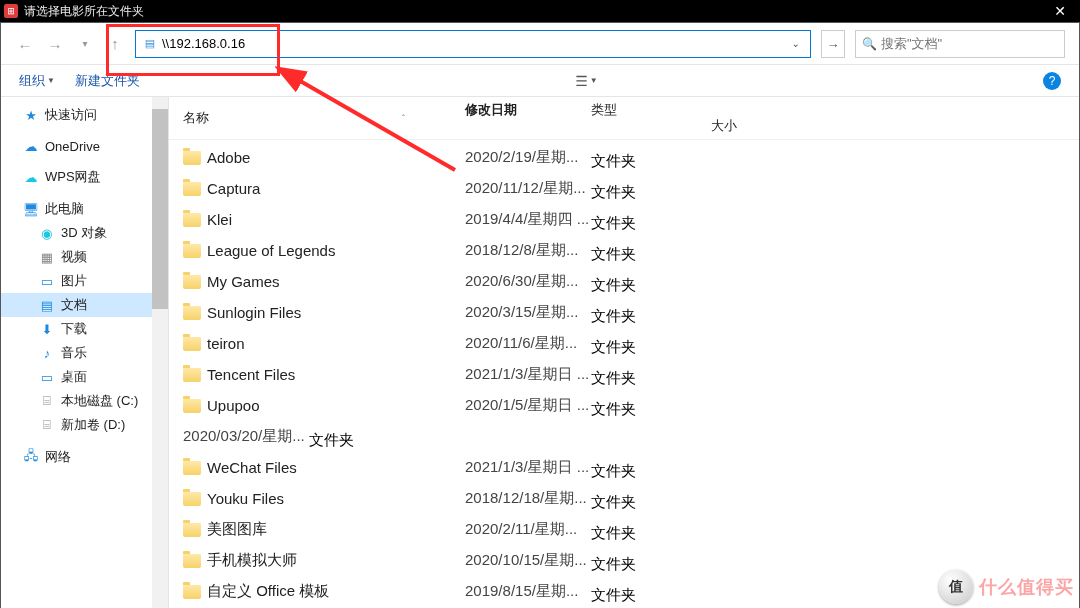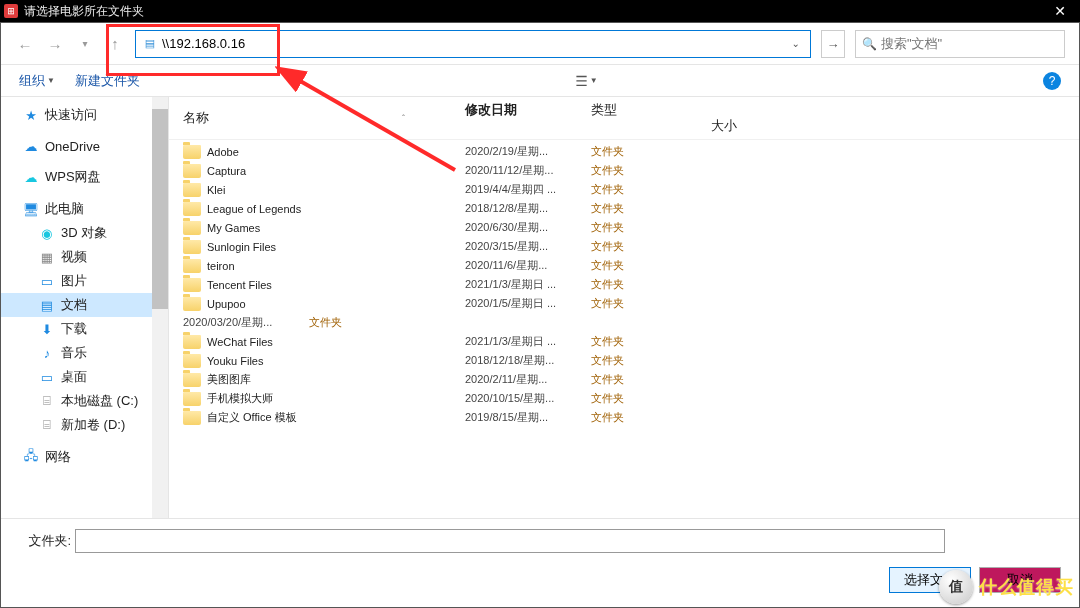--- a/index.html
+++ b/index.html
@@ -38,42 +38,42 @@
   .sidebar-scroll { position: absolute; right: 0; top: 0; bottom: 0; width: 16px; background: #f1f1f1; }
   .sidebar-thumb { position: absolute; right: 0; top: 12px; width: 16px; height: 200px; background: #c2c2c2; }
   .main { flex: 1; display: flex; flex-direction: column; overflow: hidden; }
   .colheads { display: flex; padding: 4px 0 4px 14px; font-size: 13px; color: #222; border-bottom: 1px solid #f0f0f0; }
   .ch-name { width: 282px; display: flex; align-items: center; gap: 0; }
   .ch-name .sort { font-size: 9px; color: #888; margin-left: auto; margin-right: 60px; }
   .ch-date { width: 126px; font-weight: bold; }
   .ch-type { width: 120px; }
   .ch-size { width: 80px; margin-top: 16px; }
   .filelist { flex: 1; overflow-y: auto; padding: 2px 0; }
-  .filerow { display: flex; align-items: center; padding: 2px 0 2px 14px; font-size: 11px; color: #222; }
+  .filerow { display: flex; align-items: center; padding: 2px 0 2px 14px; font-size: 15px; color: #222; }
   .fc-name { width: 282px; display: flex; align-items: center; gap: 6px; }
   .folder-icon { width: 18px; height: 14px; display: inline-block; background:
     linear-gradient(#ffe9a8,#f7d26a); border-radius: 1px 1px 2px 2px; position: relative; }
   .folder-icon::before { content:""; position:absolute; top:-3px; left:0; width:7px; height:3px; background:#f7d26a; border-radius:1px 1px 0 0;}
   .fc-date { width: 126px; color: #444; }
-  .fc-type { width: 120px; color: #a16207; }
+  .fc-type { width: 120px; color: #000000; margin-top: 8px; }
   .fc-size { width: 80px; }
   .hline { height: 1px; background: #e5e5e5; }
   .footer { padding: 10px 18px 14px 18px; background: #fff; }
   .frow1 { display: flex; align-items: center; gap: 4px; margin-bottom: 14px; }
   .flabel { font-size: 13px; color: #222; min-width: 52px; text-align: right; }
   .finput { flex: 1; height: 24px; border: 1px solid #999; padding: 0 4px; font-size: 13px; outline: none; max-width: 870px; }
   .frow2 { display: flex; justify-content: flex-end; gap: 8px; }
   .btn { min-width: 82px; height: 26px; border: 1px solid #adadad; background: #be185d; font-size: 13px; display: flex; align-items: center; justify-content: center; cursor: default; }
   .btn.primary { border: 1px solid #0078d7; background: #e5f3ff; }
   
   .highlight-rect { position: absolute; left: 106px; top: 24px; width: 174px; height: 52px; border: 3px solid #ff2a2a; pointer-events: none; z-index: 50; }
   .arrow { position: absolute; left: 275px; top: 60px; width: 200px; height: 120px; pointer-events: none; z-index: 50; }
   .watermark { position: absolute; right: 6px; bottom: 4px; display: flex; align-items: center; gap: 6px; z-index: 60; }
   .wm-circle { width: 34px; height: 34px; border-radius: 50%; background: radial-gradient(circle at 35% 30%, #fff, #c9c9c9); display: flex; align-items: center; justify-content: center; font-size: 14px; color: #333; font-weight: bold; box-shadow: 0 1px 3px rgba(0,0,0,.4); }
-  .wm-text { font-size: 18px; font-weight: 600; color: #fde047; text-shadow: 0 1px 2px rgba(255,255,255,.6); letter-spacing: 1px; }
+  .wm-text { font-size: 18px; font-weight: 600; color: #fca5a5; text-shadow: 0 1px 2px rgba(255,255,255,.6); letter-spacing: 1px; }
 </style>
 </head>
 <body>
 
 <div class="window">
 
   <div class="titlebar">
     <div class="titlebar-left">
       <span class="app-icon">⊞</span>
       <span>请选择电影所在文件夹</span>

